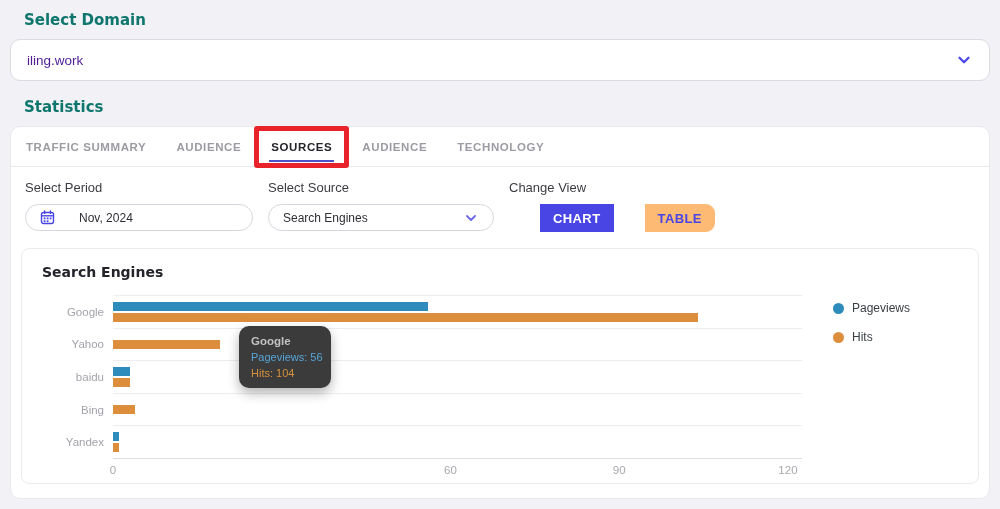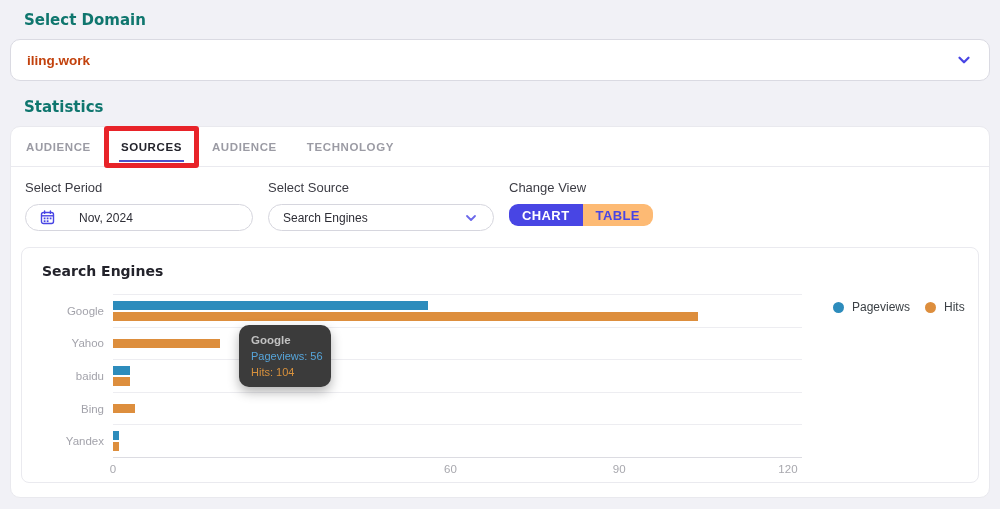--- a/index.html
+++ b/index.html
@@ -27,21 +27,21 @@
     height: 42px;
     background: #ffffff;
     border: 1px solid #dadae2;
     border-radius: 10px;
     display: flex;
     align-items: center;
     justify-content: space-between;
     padding: 0 16px;
     cursor: pointer;
   }
-  .domain-value { font-weight: bold; font-size: 13.5px; color: #c2410c; }
+  .domain-value { font-weight: normal; font-size: 13.5px; color: #4c1d95; }
 
   
   .panel {
     background: #ffffff;
     border: 1px solid #e9e9ee;
     border-radius: 10px;
     margin-top: 9px;
   }
   .tab-bar {
     display: flex;
@@ -97,30 +97,31 @@
     font-size: 12px;
     color: #2e2e36;
     cursor: pointer;
   }
   .period-input { width: 228px; }
   .source-select { width: 226px; justify-content: space-between; }
   .source-select .left { display: flex; align-items: center; }
 
   .view-toggle { display: inline-flex; border-radius: 9px; overflow: hidden; }
   .view-btn {
-    height: 22px;
+    height: 28px;
     display: flex;
     align-items: center;
     padding: 0 13px;
     font-size: 13px;
     font-weight: bold;
     letter-spacing: 0.4px;
     cursor: pointer;
     border: none;
     font-family: "Liberation Sans", sans-serif;
+    margin-left: 31px;
   }
   .view-btn.active { background: #4845e4; color: #ffffff; }
   .view-btn.inactive { background: #fdba74; color: #4845e4; }
 
   
   .chart-card {
     position: relative;
     margin: 2px 10px 14px;
     height: 236px;
     background: #fff;
@@ -172,21 +173,21 @@
     position: absolute;
     transform: translateX(-50%);
     font-size: 11.5px;
     color: #a8a8ae;
   }
 
   .legend {
     position: absolute;
     left: 811px; top: 52px;
     display: flex;
-    flex-direction: row;
+    flex-direction: column;
     gap: 15px;
   }
   .legend-item { display: flex; align-items: center; gap: 8px; font-size: 12px; color: #3b4045; cursor: pointer; }
   .legend-dot { width: 11px; height: 11px; border-radius: 50%; }
 
   .tooltip {
     position: absolute;
     left: 217px; top: 77px;
     width: 92px;
     background: #3b3b3b;
@@ -214,20 +215,23 @@
           <path d="M4 6l4 4 4-4" stroke="#4845e4" stroke-width="2" fill="none" stroke-linecap="round" stroke-linejoin="round"></path>
         </svg>
     </span>
   </div>
 
   <div class="section-title title-stats">Statistics</div>
 
   <div class="panel">
 
     <div class="tab-bar">
+        <div class="tab">
+          <span>TRAFFIC SUMMARY</span>
+        </div>
         <div class="tab">
           <span>AUDIENCE</span>
         </div>
         <div class="tab active">
           <span>SOURCES</span>
           <div class="tab-underline"></div>
           <div class="red-box"></div>
         </div>
         <div class="tab">
           <span>AUDIENCE</span>

